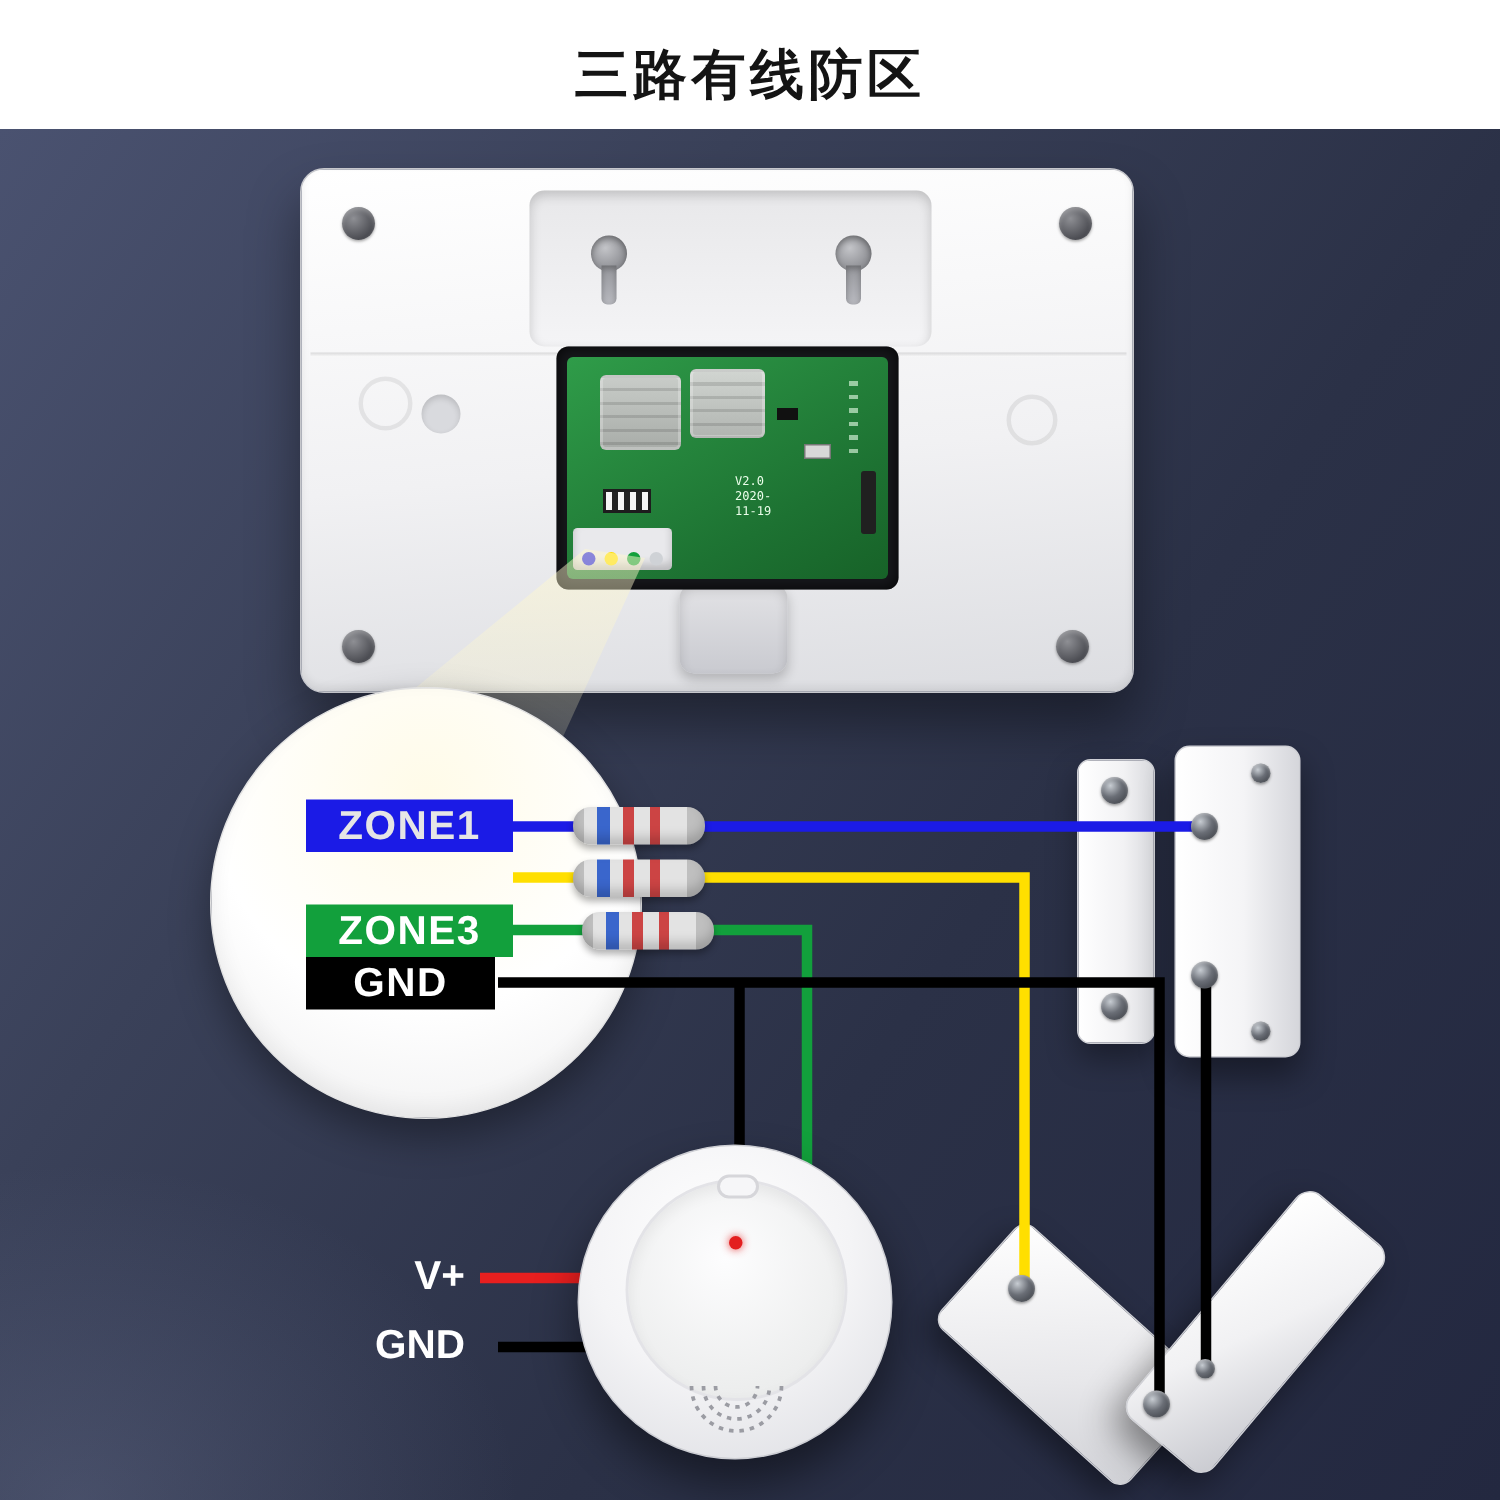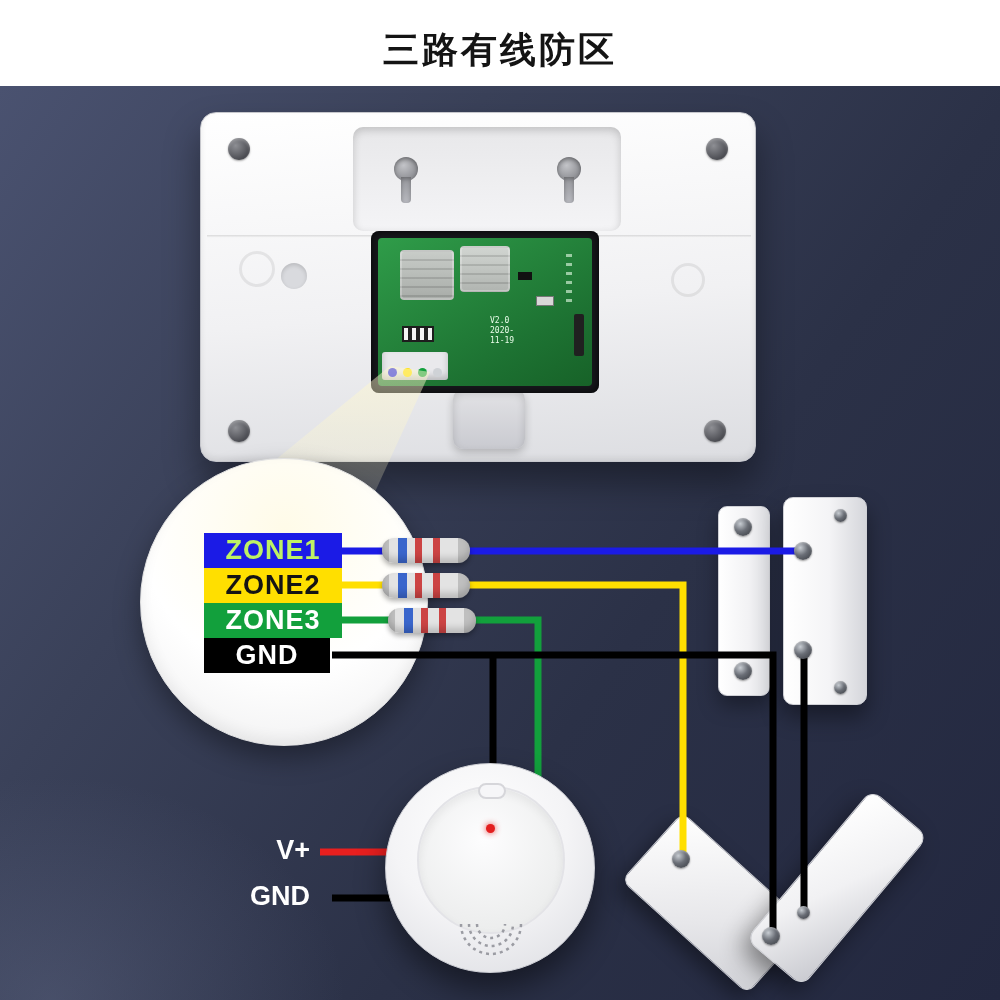--- a/index.html
+++ b/index.html
@@ -83,21 +83,21 @@
 
   
   svg.layer{left:0;top:0;width:1000px;height:1000px;pointer-events:none;}
   .mag{left:140px;top:458px;width:288px;height:288px;border-radius:50%;
        background:radial-gradient(circle at 50% 25%,#fffbe8 0%,#ffffff 55%,#ededee 100%);
        border:1px solid #e2e2e2;
        box-shadow:0 12px 26px rgba(0,0,0,.35), inset 0 -6px 14px rgba(0,0,0,.06);}
 
   .bar{left:204px;width:138px;height:35px;display:flex;align-items:center;justify-content:center;
        font-size:27px;font-weight:bold;letter-spacing:1px;}
-  .bar.z1{top:533px;background:var(--c-zone1);color:#bef264;}
+  .bar.z1{top:533px;background:var(--c-zone1);color:#e5e5e5;}
   .bar.z2{top:568px;background:var(--c-zone2);color:#141414;}
   .bar.z3{top:603px;background:var(--c-zone3);color:#ffffff;text-align:center;}
   .bar.zg{top:638px;width:126px;background:var(--c-gnd);color:#ffffff;}
 
   
   path.wire{fill:none;stroke-width:7px;}
   .w-blue{stroke:var(--c-zone1);} .w-yellow{stroke:var(--c-zone2);}
   .w-green{stroke:var(--c-zone3);} .w-black{stroke:var(--c-gnd);}
   .w-red{stroke:var(--c-vplus);}
 
@@ -242,21 +242,20 @@
   <div class="tscrew small" style="left:834px;top:681px;"></div>
   <div class="tscrew" style="left:672px;top:850px;"></div>
   <div class="tscrew" style="left:762px;top:927px;"></div>
   <div class="tscrew small" style="left:797px;top:906px;"></div>
 
   <div class="res r1"></div>
   <div class="res r2"></div>
   <div class="res r3"></div>
 
   <div class="bar z1">ZONE1</div>
-  <div class="bar z2">ZONE2</div>
   <div class="bar z3">ZONE3</div>
   <div class="bar zg">GND</div>
 
   <div class="smoke">
     <div class="smoke-inner"></div>
     <div class="smoke-btn"></div>
     <div class="smoke-led"></div>
     <svg class="grille">
       <path class="garc" d="M91 160 A14 14 0 0 0 119 160"></path>
       <path class="garc" d="M83 160 A22 22 0 0 0 127 160"></path>

